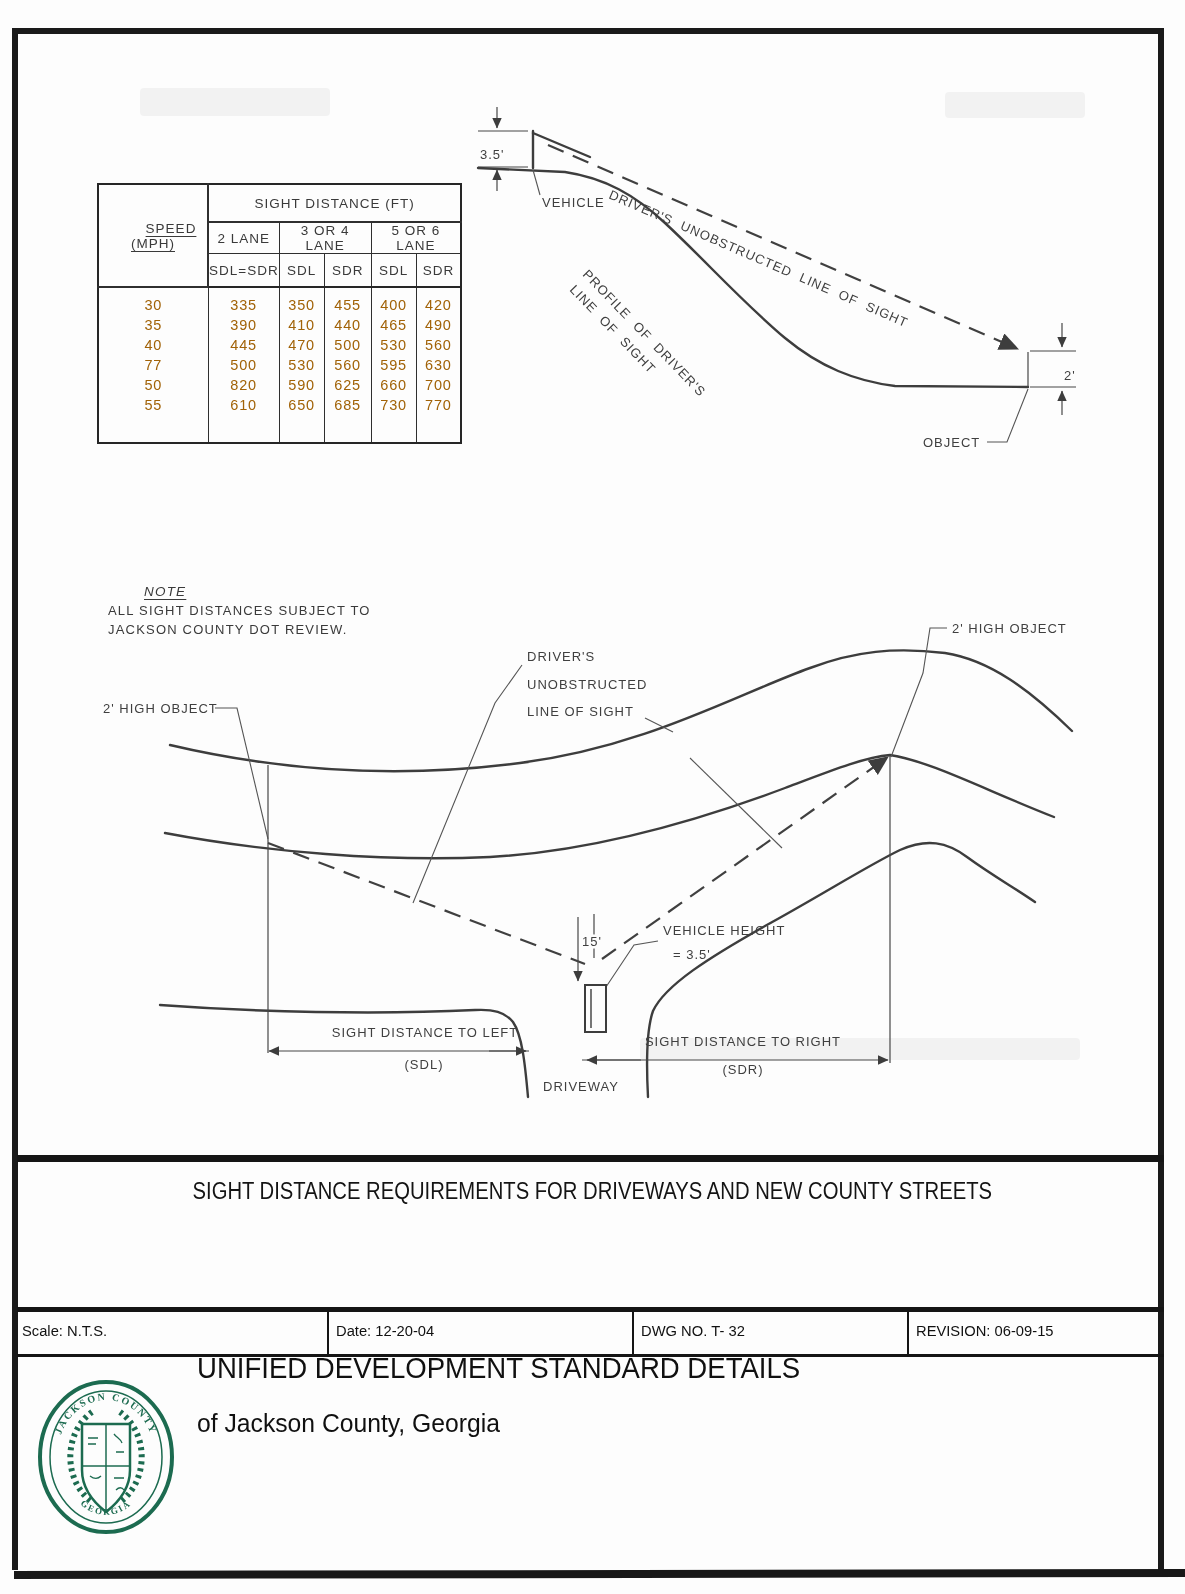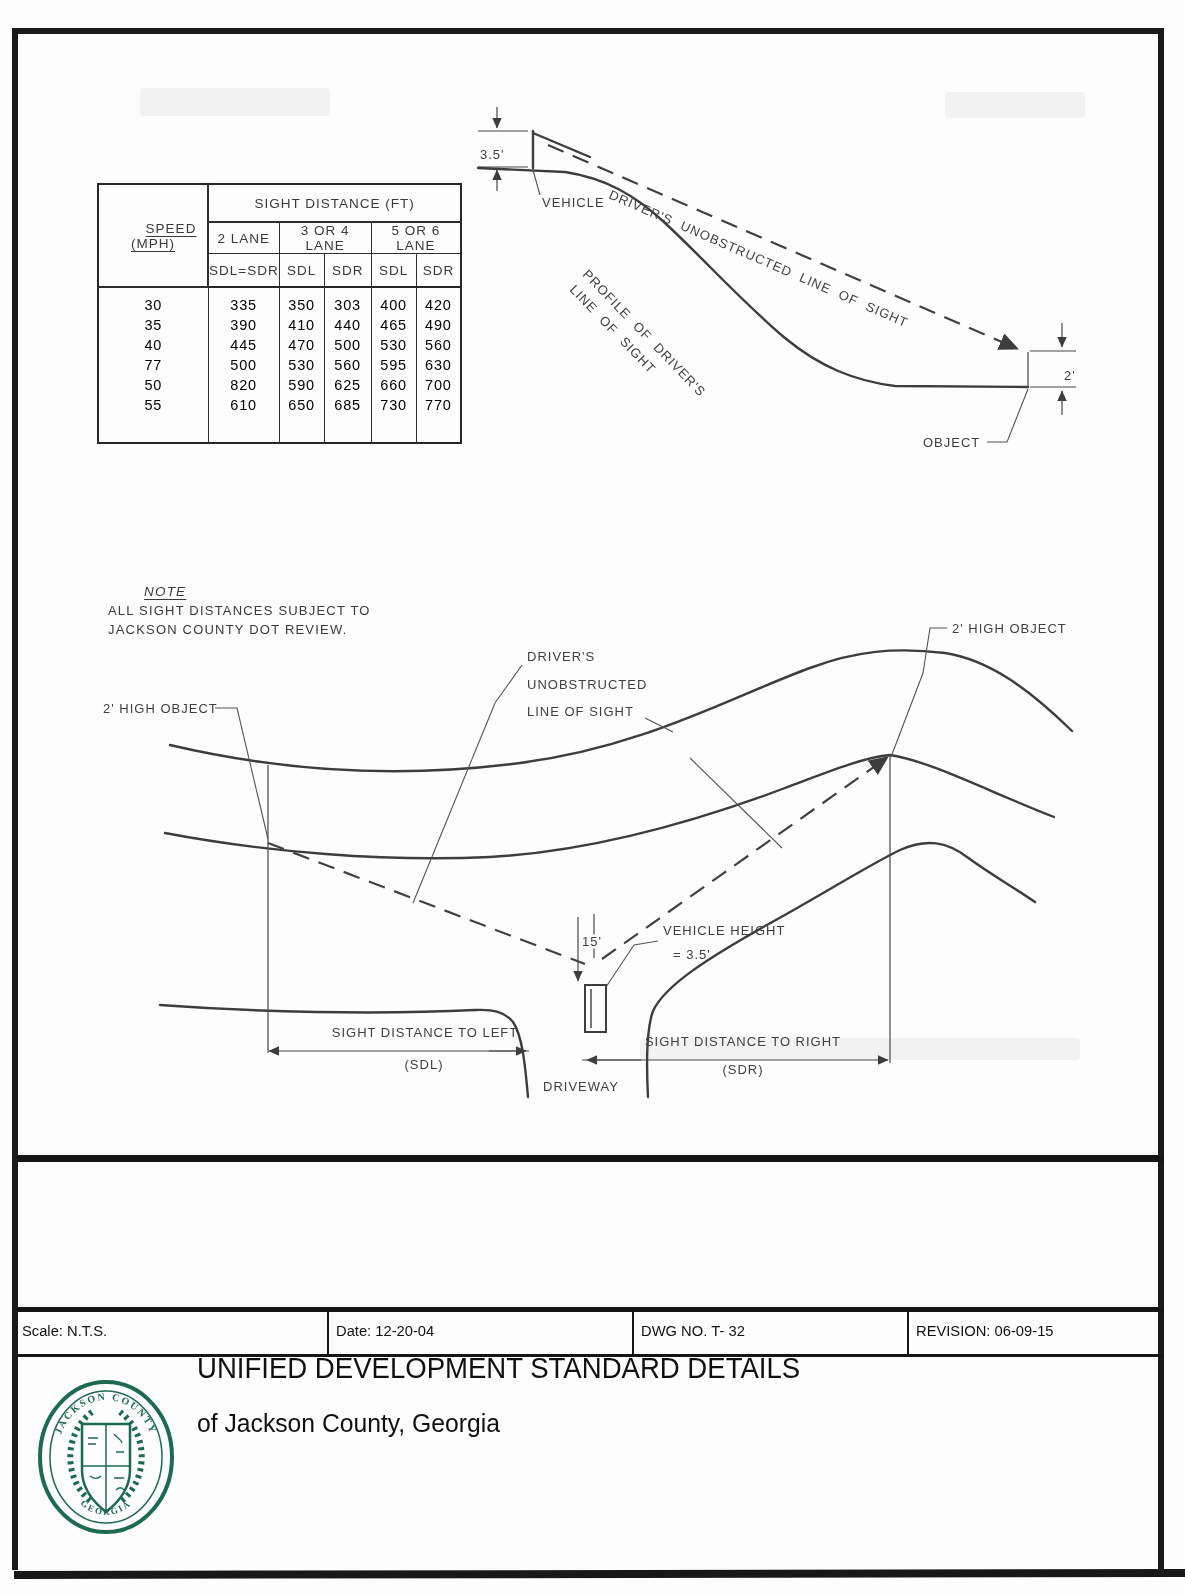--- a/index.html
+++ b/index.html
@@ -9,21 +9,21 @@
   .sheet-border{position:absolute;left:12px;top:28px;width:1152px;height:1542px;
     border:6px solid #1a1a1a;border-bottom:none;box-sizing:border-box;}
   .hrule{position:absolute;background:#151515;}
   .scan{position:absolute;background:rgba(0,0,0,0.045);border-radius:4px;}
   
   .sd-table{position:absolute;left:97px;top:183px;border-collapse:collapse;
     border:2.6px solid #262626;table-layout:fixed;background:transparent;}
   .sd-table th,.sd-table td{border-left:1.6px solid #2f2f2f;font-weight:normal;
     text-align:center;color:#3a3a3a;letter-spacing:1px;padding:0;}
   .sd-table th{font-size:13.5px;}
-  .sd-table td{font-size:14.5px;line-height:20px;letter-spacing:0.8px;color:#000000;}
+  .sd-table td{font-size:14.5px;line-height:20px;letter-spacing:0.8px;color:#a16207;}
   .sd-table .speed-h{border-right:2.2px solid #2f2f2f;border-left:none;}
   .r1 th{height:36px;border-bottom:2px solid #2f2f2f;}
   .r2 th{height:30px;border-bottom:1.8px solid #2f2f2f;}
   .r3 th{height:32px;border-bottom:2.6px solid #262626;}
   .sd-table tbody tr:first-child td{padding-top:7px;}
   .sd-table tbody tr:last-child td{padding-bottom:27px;}
   .u{text-decoration:underline;text-underline-offset:3px;margin-left:36px;}
   
   .note{position:absolute;left:108px;top:582px;font-size:13px;letter-spacing:1.2px;
     line-height:19px;color:#3a3a3a;}
@@ -91,21 +91,21 @@
         <th>SDR</th>
         <th>SDL</th>
         <th>SDR</th>
       </tr>
     </thead>
     <tbody>
         <tr>
           <td>30</td>
           <td>335</td>
           <td>350</td>
-          <td>303</td>
+          <td>455</td>
           <td>400</td>
           <td>420</td>
         </tr>
         <tr>
           <td>35</td>
           <td>390</td>
           <td>410</td>
           <td>440</td>
           <td>465</td>
           <td>490</td>
@@ -255,20 +255,23 @@
     <g>
       <line class="dim" x1="497" y1="475" x2="803" y2="475" marker-end="url(#arr2)"></line>
       <line class="dim" x1="556" y1="475" x2="502" y2="475" marker-end="url(#arr2)"></line>
       <text class="cad" x="658" y="461" text-anchor="middle">SIGHT DISTANCE TO RIGHT</text>
       <text class="cad" x="658" y="489" text-anchor="middle">(SDR)</text>
     </g>
     <text class="cad" x="496" y="506" text-anchor="middle">DRIVEWAY</text>
   </svg>
 
   <div class="hrule" style="left:17px;top:1155px;width:1147px;height:7px;"></div>
+  <div class="sheet-title">
+    <span>SIGHT DISTANCE REQUIREMENTS FOR DRIVEWAYS AND NEW COUNTY STREETS</span>
+  </div>
 
   <div class="hrule" style="left:17px;top:1307px;width:1147px;height:5px;"></div>
   <div class="fcell" style="left:22px;">
     <span>Scale:</span>&nbsp;<span>N.T.S.</span></div>
   <div class="fcell" style="left:336px;">
     <span>Date:</span>&nbsp;<span>12-20-04</span></div>
   <div class="fcell" style="left:641px;">
     <span>DWG NO.</span>&nbsp;<span>T- 32</span></div>
   <div class="fcell" style="left:916px;">
     <span>REVISION:</span>&nbsp;<span>06-09-15</span></div>

